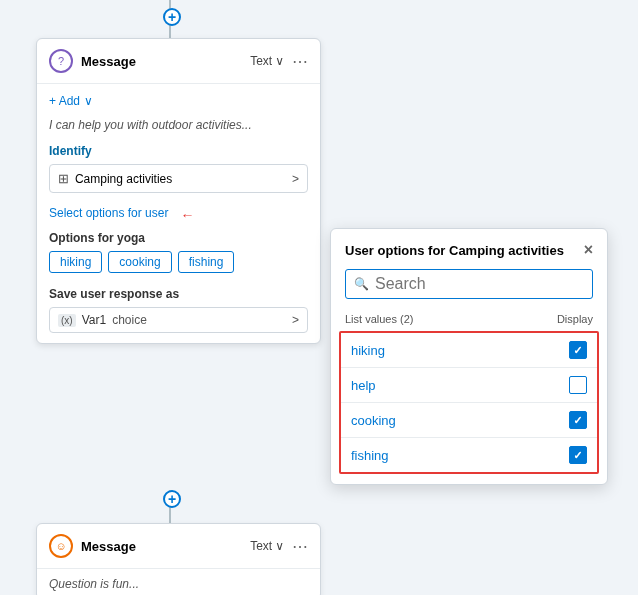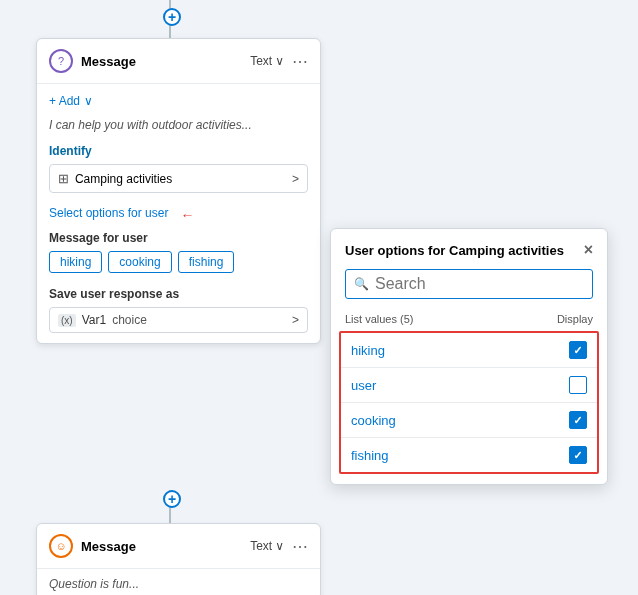--- a/index.html
+++ b/index.html
@@ -395,21 +395,21 @@
       <div class="field-label">Identify</div>
       <div class="identify-row">
         <span class="identify-icon">⊞</span>
         <span class="identify-text">Camping activities</span>
         <span class="identify-chevron">&gt;</span>
       </div>
       <div class="select-options-link">
         <span>Select options for user</span>
         <span class="arrow-icon">←</span>
       </div>
-      <div class="options-label">Message for user</div>
+      <div class="options-label">Options for yoga</div>
       <div class="options-tags">
         <span class="option-tag">hiking</span>
         <span class="option-tag">cooking</span>
         <span class="option-tag">fishing</span>
       </div>
       <div class="save-response-label">Save user response as</div>
       <div class="var-row">
         <span class="var-badge">(x)</span>
         <span class="var-name">Var1</span>
         <span class="var-type">choice</span>
@@ -444,32 +444,32 @@
   <div class="options-panel">
     <div class="panel-header">
       <span>User options for Camping activities</span>
       <span class="panel-close">×</span>
     </div>
     <div class="panel-search">
       <span class="search-icon">🔍</span>
       <input class="search-input" type="text" placeholder="Search" style="">
     </div>
     <div class="panel-list-header">
-      <span>List values (5)</span>
+      <span>List values (2)</span>
       <span>Display</span>
     </div>
     <div class="panel-items">
 
       <div class="panel-item">
         <span class="panel-item-name">hiking</span>
         <div class="checkbox checked"></div>
       </div>
 
       <div class="panel-item">
-        <span class="panel-item-name">user</span>
+        <span class="panel-item-name">help</span>
         <div class="checkbox unchecked"></div>
       </div>
 
       <div class="panel-item">
         <span class="panel-item-name">cooking</span>
         <div class="checkbox checked"></div>
       </div>
 
 
       <div class="panel-item">

